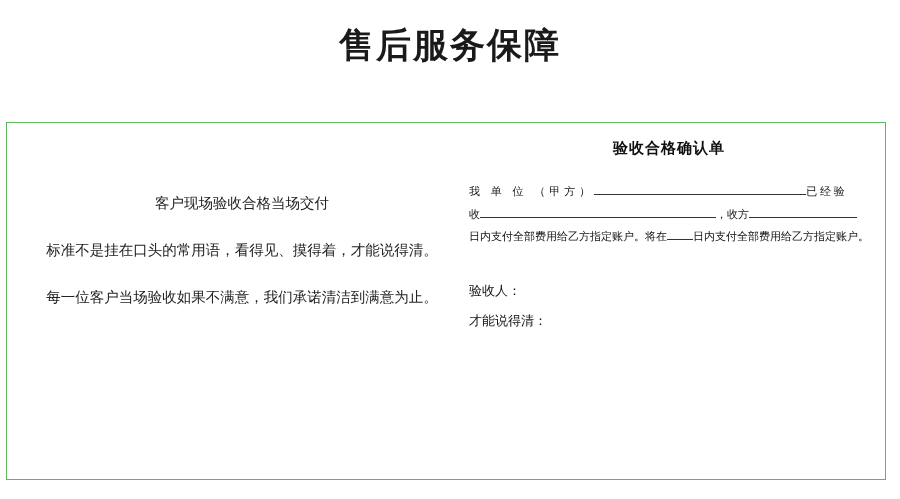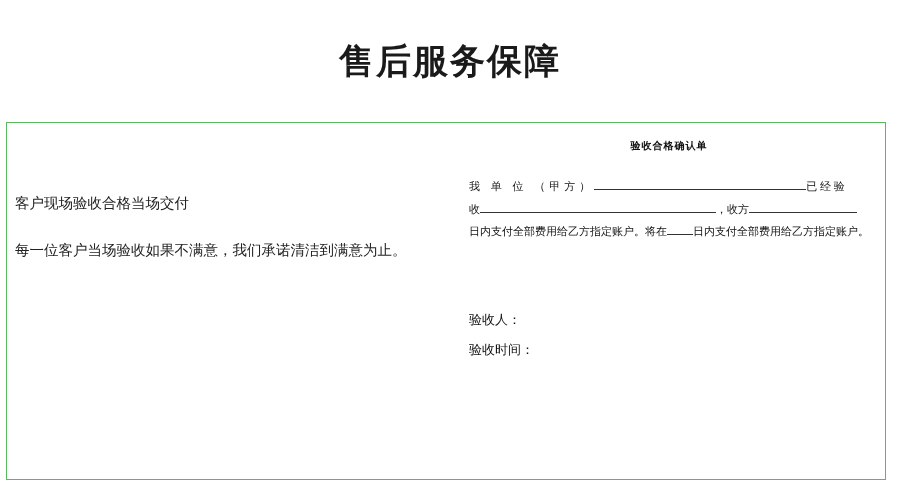--- a/index.html
+++ b/index.html
@@ -19,44 +19,45 @@
     width: 900px;
     height: 499px;
   }
   .page-title {
     text-align: center;
     font-size: 35px;
     font-weight: bold;
     color: #1a1a1a;
     letter-spacing: 2px;
     margin: 0;
-    padding-top: 38px;
+    padding-top: 22px;
     font-family: "Liberation Sans", sans-serif;
   }
   .panel {
     position: absolute;
     left: 6px;
     top: 122px;
     width: 880px;
     height: 358px;
     border: 1px solid #5cb85c;
     box-sizing: border-box;
     background: #ffffff;
   }
   .panel-inner {
     position: relative;
     width: 100%;
     height: 100%;
   }
   
   .left-col {
     position: absolute;
-    left: 8px;
+    left: 20px;
     top: 70px;
     width: 430px;
+    text-align: center;
   }
   .left-line {
     font-size: 14.5px;
     color: #222222;
     line-height: 1.5;
     margin-bottom: 25px;
     white-space: nowrap;
   }
   .left-line:last-child {
     margin-bottom: 6px;
@@ -65,21 +66,21 @@
   .form-col {
     position: absolute;
     left: 462px;
     top: 16px;
     width: 400px;
     font-family: "Liberation Serif", serif;
     color: #111111;
   }
   .form-title {
     text-align: center;
-    font-size: 10px;
+    font-size: 15px;
     font-weight: bold;
     letter-spacing: 1px;
     margin: 0 0 22px 0;
   }
   .form-row {
     font-size: 11px;
     line-height: 2.05;
     white-space: nowrap;
   }
   .fill {
@@ -90,40 +91,41 @@
   }
   .fill-a { width: 212px; }
   .fill-b { width: 236px; }
   .fill-c { width: 108px; }
   .fill-d { width: 30px; }
   .fill-e { width: 36px; }
   .fill-f { width: 112px; }
   .fill-g { width: 26px; }
   .sp { letter-spacing: 4px; }
   .form-sign {
-    margin-top: 62px;
+    margin-top: 28px;
     font-size: 13px;
     line-height: 2.35;
   }
   .form-sign div {
     white-space: nowrap;
   }
 </style>
 </head>
 <body>
 
 <div class="page">
 
   <h1 class="page-title">售后服务保障</h1>
 
   <div class="panel">
     <div class="panel-inner">
 
       <div class="left-col">
         <div class="left-line">客户现场验收合格当场交付</div>
+        <div class="left-line">标准不是挂在口头的常用语，看得见、摸得着，才能说得清。</div>
         <div class="left-line">每一位客户当场验收如果不满意，我们承诺清洁到满意为止。</div>
       </div>
 
       <div class="form-col">
         <div class="form-title">验收合格确认单</div>
 
         <div class="form-row">
           <span class="sp">我 单 位 （甲方）</span><span class="fill fill-a"></span><span>已 经 验</span>
         </div>
 
@@ -131,20 +133,20 @@
           <span>收</span><span class="fill fill-b"></span><span>，收方</span><span class="fill fill-c"></span>
         </div>
 
 
         <div class="form-row">
           <span>日内支付全部费用给乙方指定账户。将在</span><span class="fill fill-g"></span><span>日内支付全部费用给乙方指定账户。</span>
         </div>
 
         <div class="form-sign">
           <div>验收人：</div>
-          <div>验收时间：</div>
+          <div>才能说得清：</div>
         </div>
       </div>
 
     </div>
   </div>
 
 </div>
 
 </body></html>

